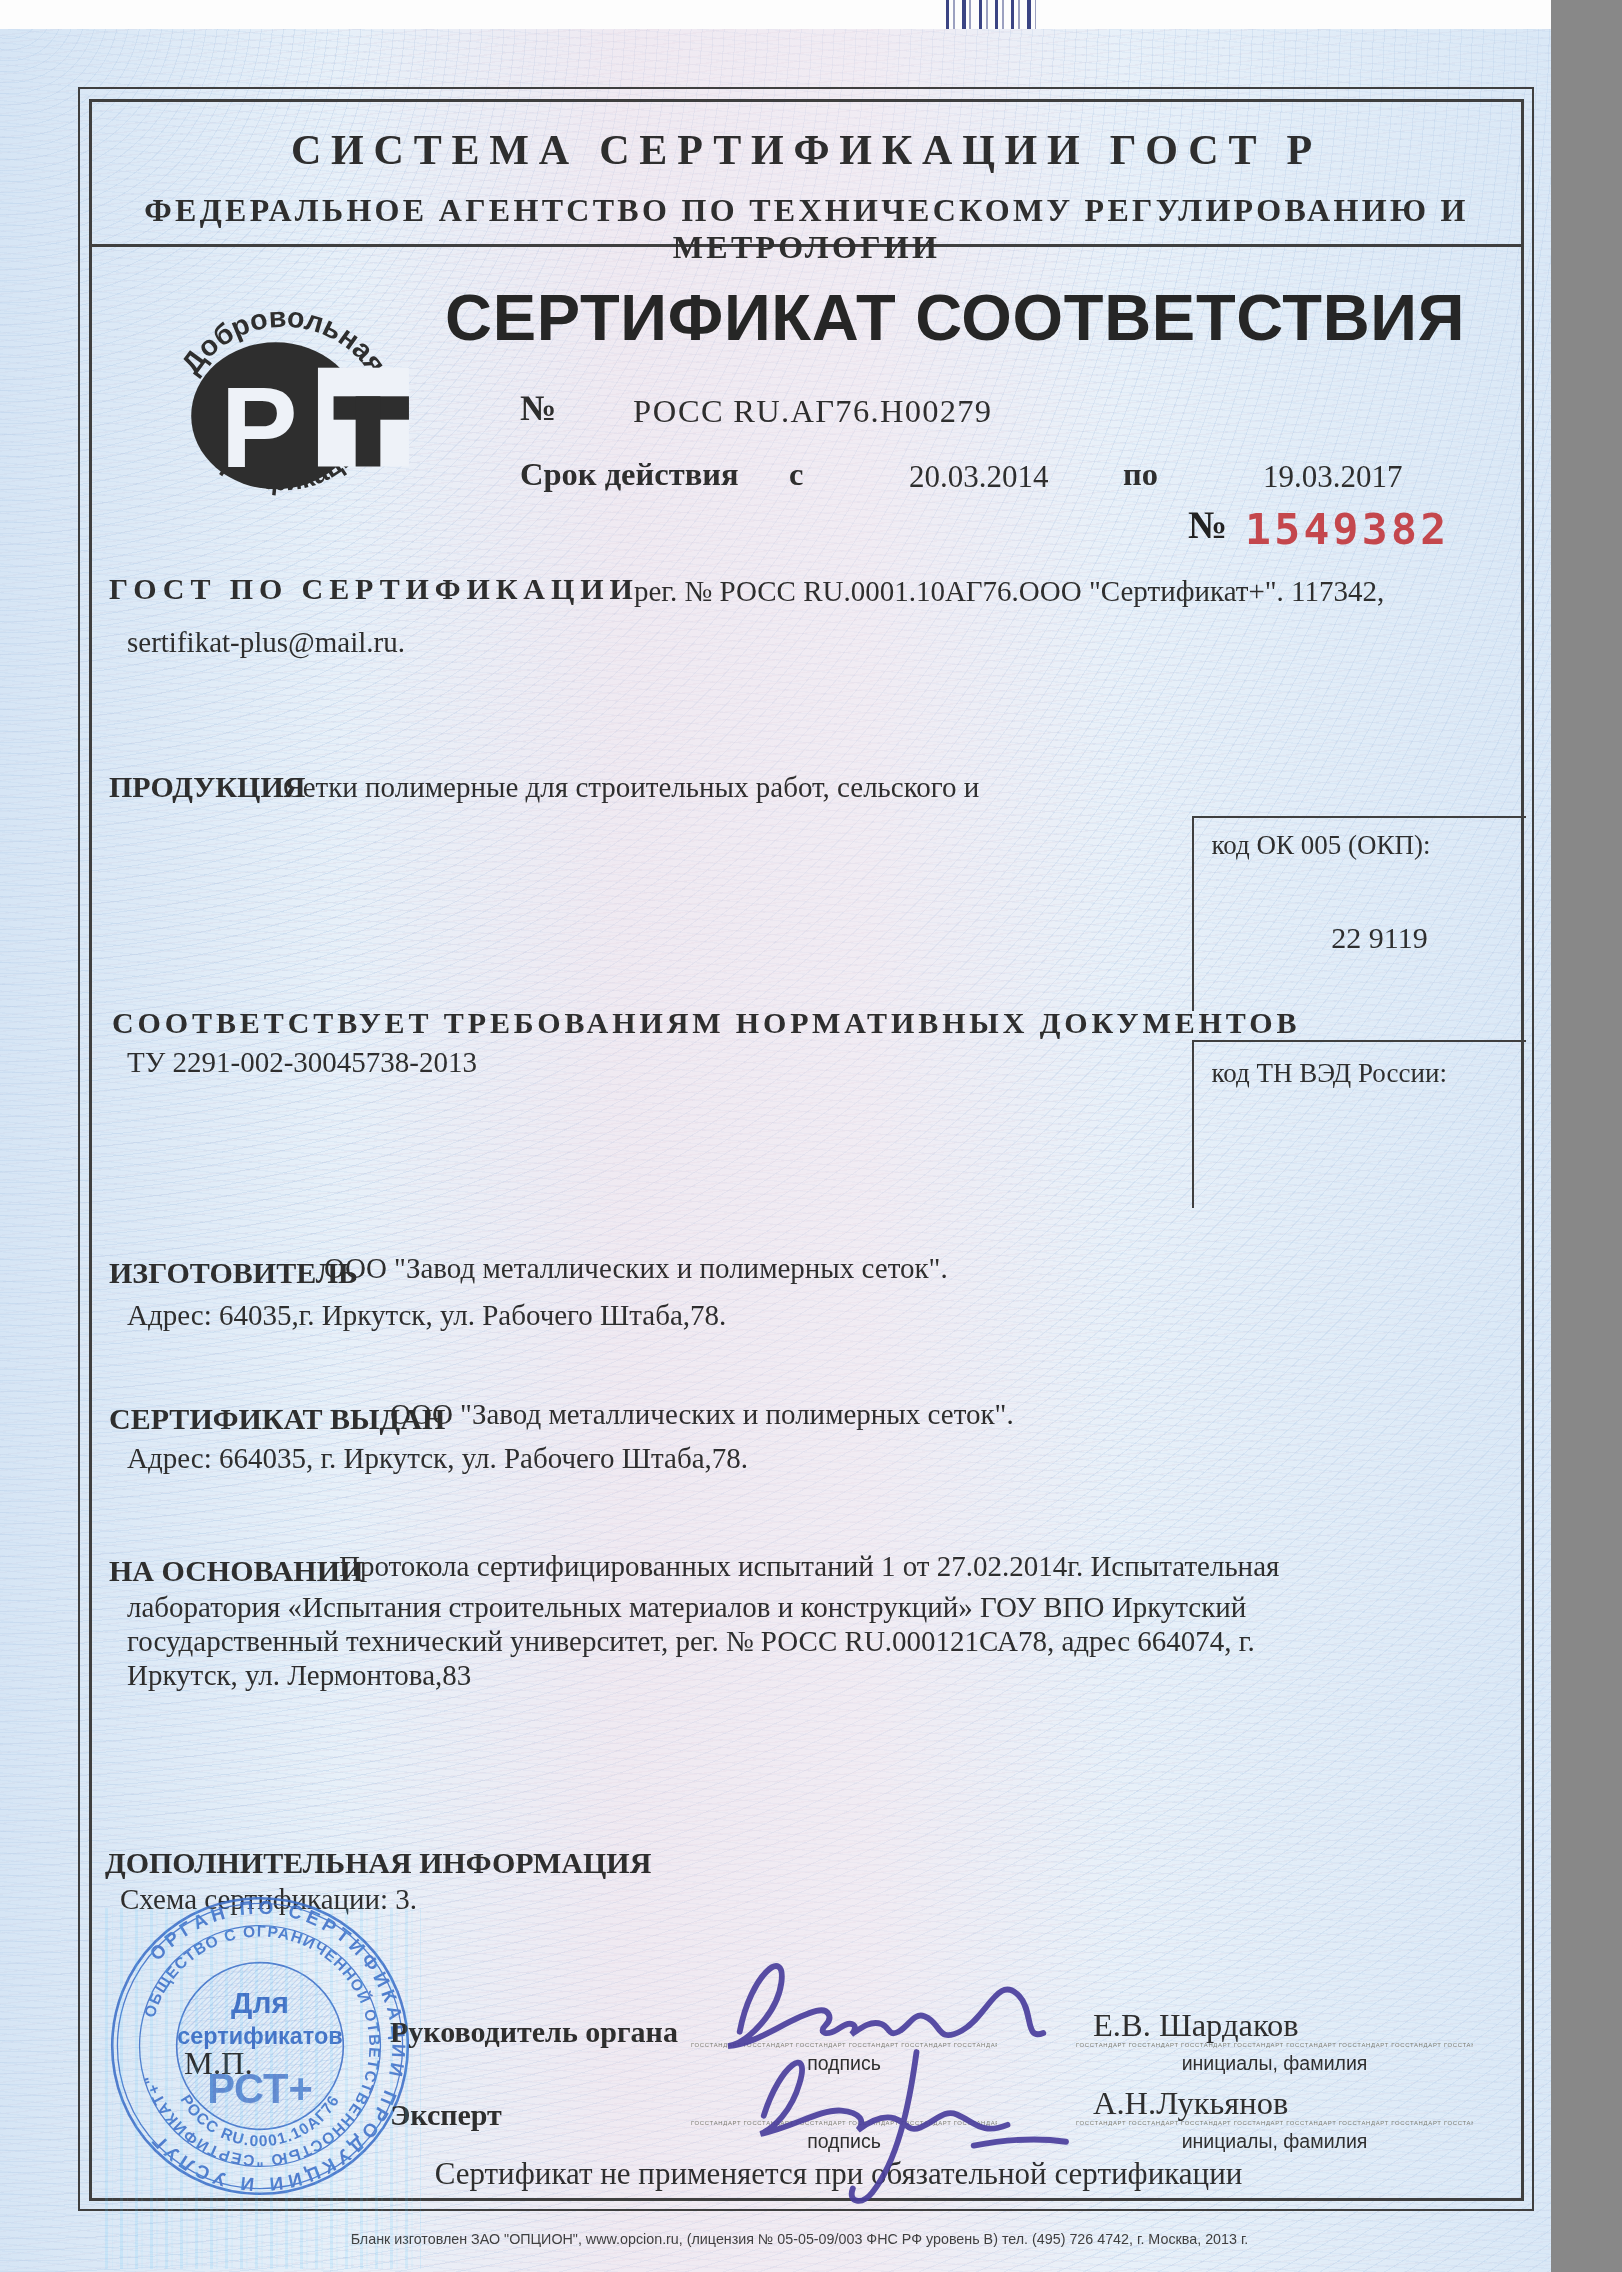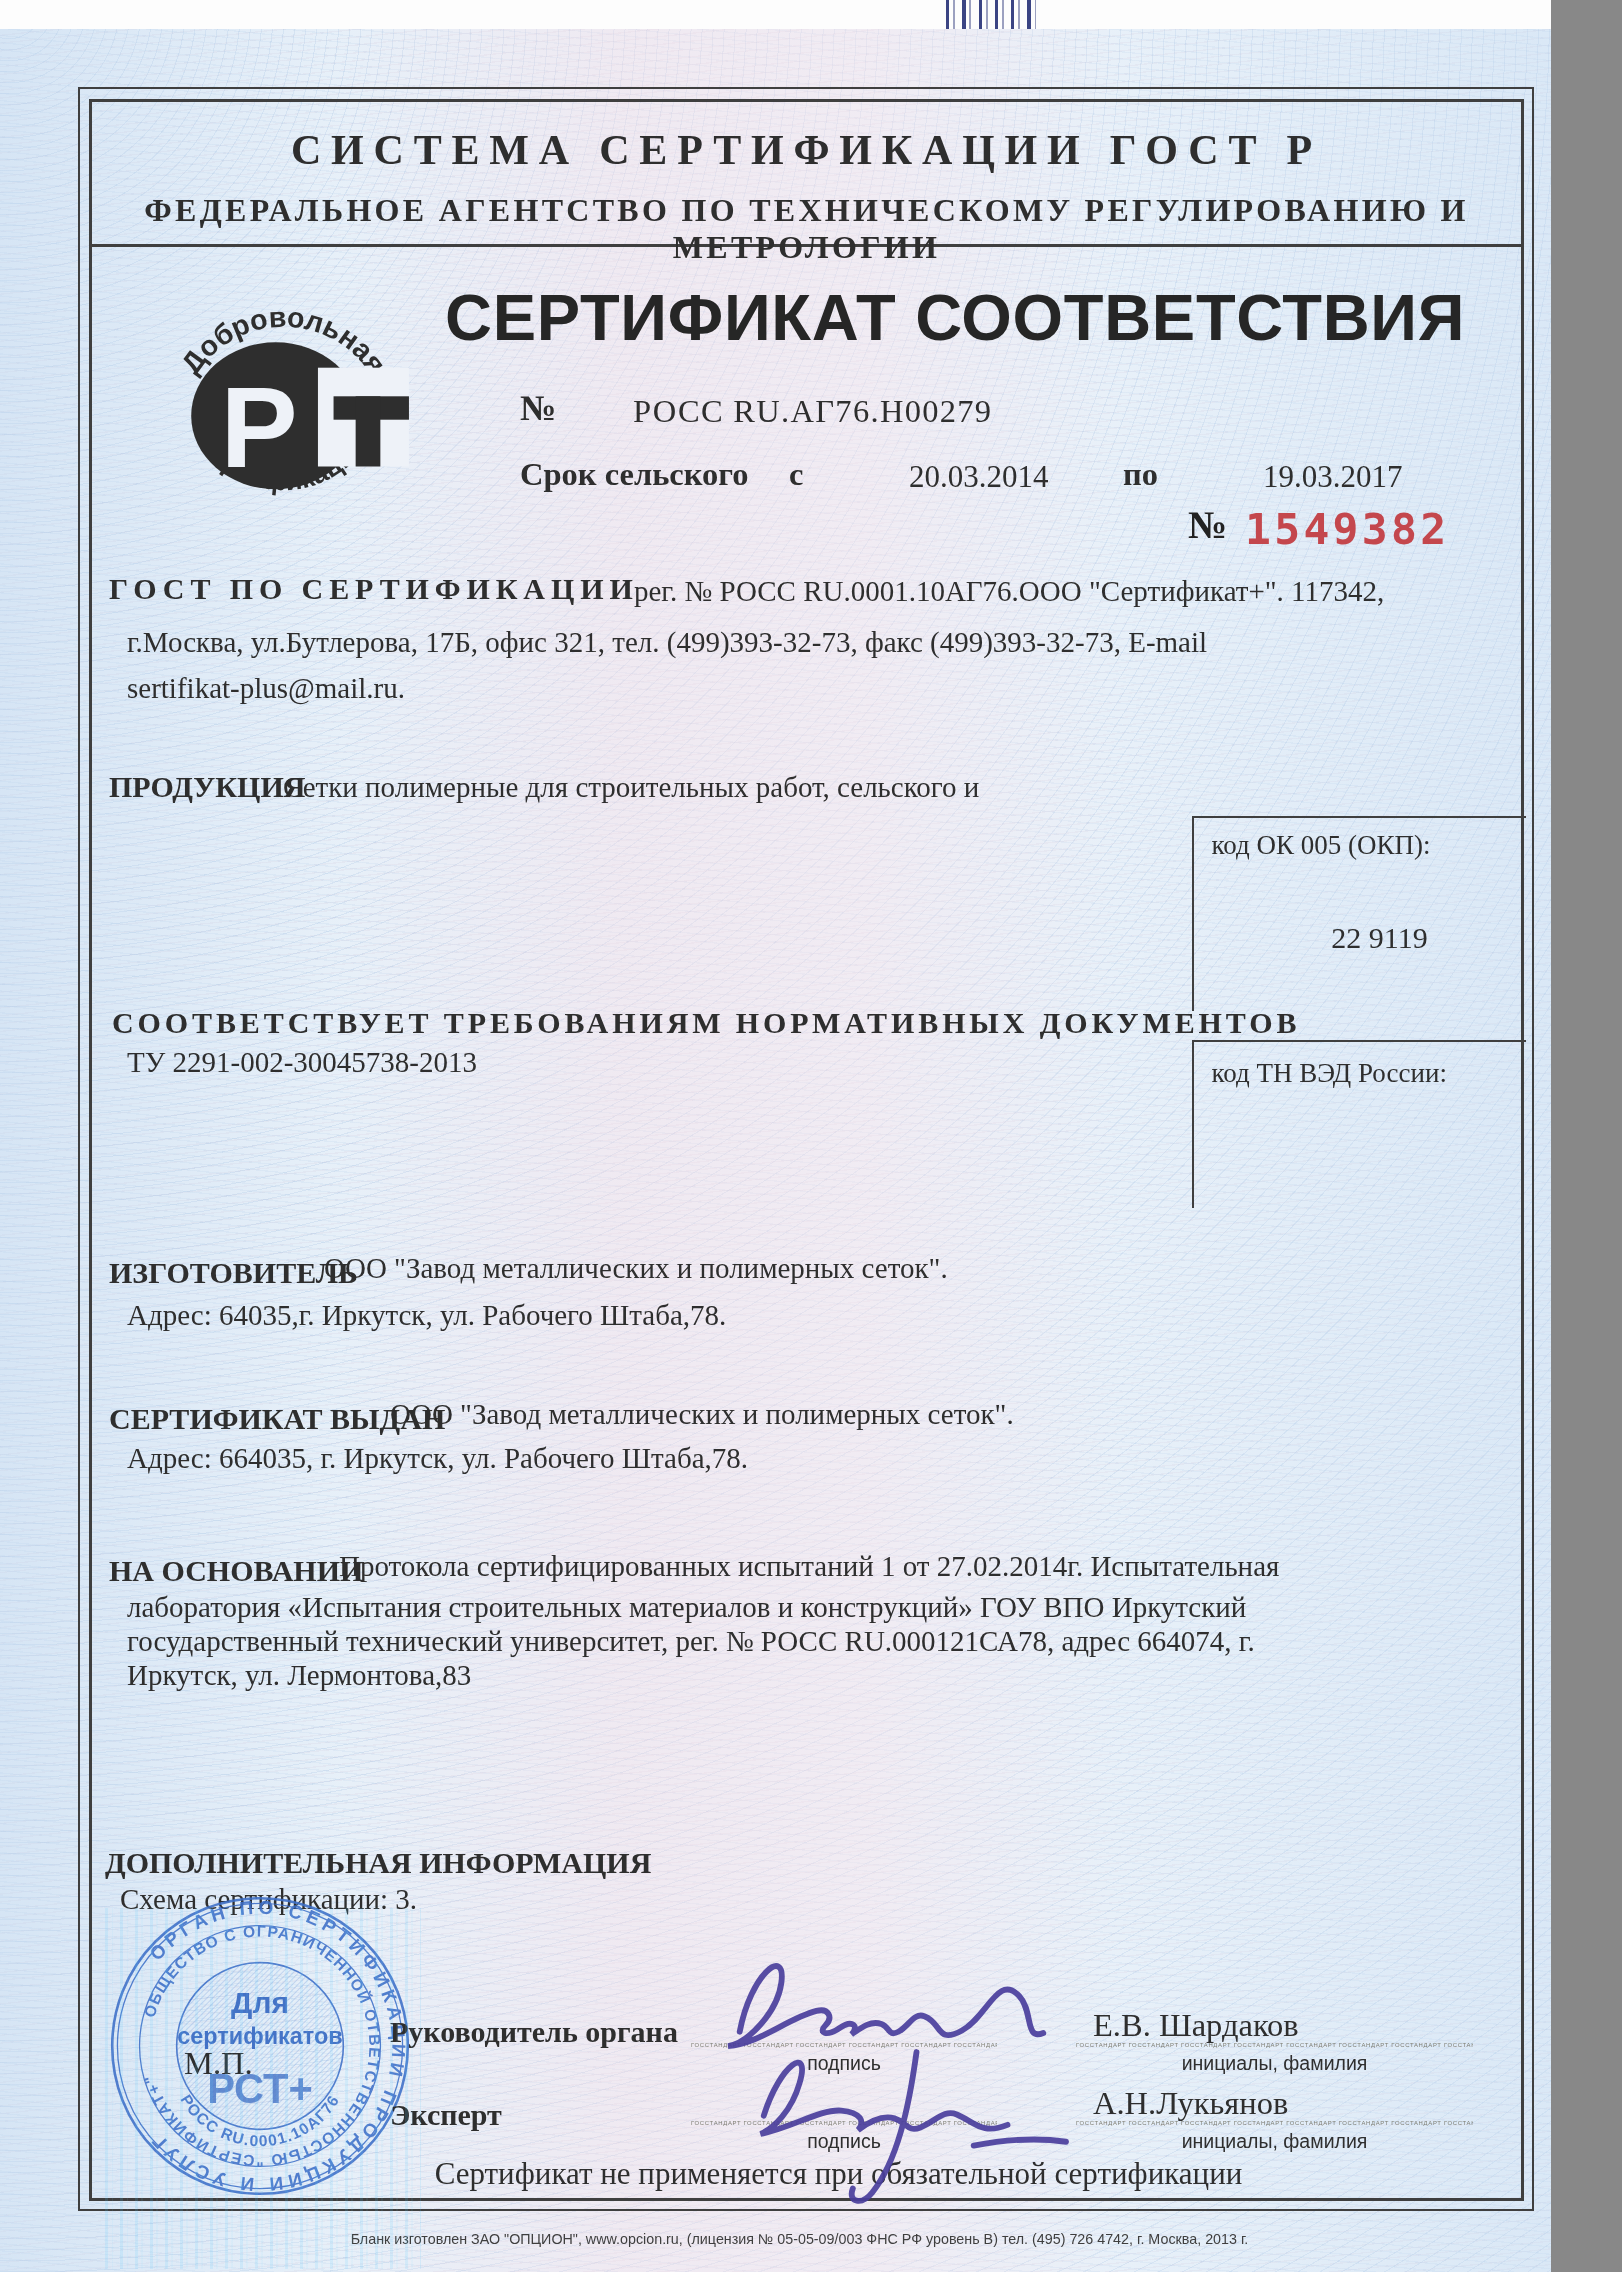--- a/index.html
+++ b/index.html
@@ -82,33 +82,32 @@
       <rect x="316" y="182" width="38" height="108" fill="#2e2e2e"></rect>
       <text x="108" y="290" font-family="Liberation Serif,serif" font-weight="bold" font-size="178" fill="#eef2f8">Р</text>
     </g>
   </svg>
 
   <div class="abs doc-title">СЕРТИФИКАТ СООТВЕТСТВИЯ</div>
 
   <div class="abs serif-b" style="left:520px;top:387px;font-size:36px;">№</div>
   <div class="abs" style="left:633px;top:393px;font-size:32.5px;letter-spacing:1.3px;">РОСС RU.АГ76.Н00279</div>
 
-  <div class="abs serif-b" style="left:520px;top:456px;font-size:32.5px;">Срок сельского</div>
+  <div class="abs serif-b" style="left:520px;top:456px;font-size:32.5px;">Срок действия</div>
   <div class="abs serif-b" style="left:789px;top:456px;font-size:32.5px;">с</div>
   <div class="abs" style="left:909px;top:459px;font-size:31px;">20.03.2014</div>
   <div class="abs serif-b" style="left:1123px;top:456px;font-size:32.5px;">по</div>
   <div class="abs" style="left:1263px;top:459px;font-size:31px;">19.03.2017</div>
 
   <div class="abs serif-b" style="left:1188px;top:502px;font-size:39px;color:#222;">№</div>
   <div class="abs redno" style="left:1245px;top:504px;color:#c4474d;">1549382</div>
 
   <div class="abs lbl ls-wide" style="left:109px;top:572px;">ГОСТ ПО СЕРТИФИКАЦИИ</div>
   <div class="abs body-txt" style="left:634px;top:575px;">рег. № РОСС RU.0001.10АГ76.ООО "Сертификат+". 117342,</div>
   <div class="abs body-txt sec-lines" style="left:127px;top:619px;line-height:46px;">
-      <div>г.Москва, ул.Бутлерова, 17Б, офис 321, тел. (499)393-32-73, факс (499)393-32-73, E-mail</div>
       <div>sertifikat-plus@mail.ru.</div>
     </div>
 
   <div class="abs lbl" style="left:109px;top:770px;">ПРОДУКЦИЯ</div>
   <div class="abs body-txt" style="left:283px;top:771px;">Сетки полимерные для строительных работ, сельского и</div>
 
   <div class="abs box" style="left:1192px;top:816px;width:334px;height:195px;">
     <div class="box-lbl" style="margin:11.7px 0 0 17.6px;">код ОК 005 (ОКП):</div>
     <div class="box-val" style="margin-top:60px;padding-left:39px;">22 9119</div>
   </div>

